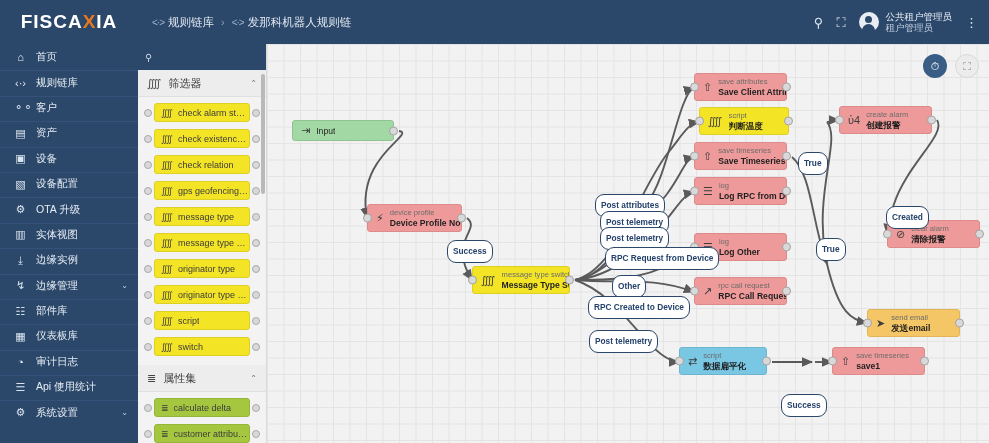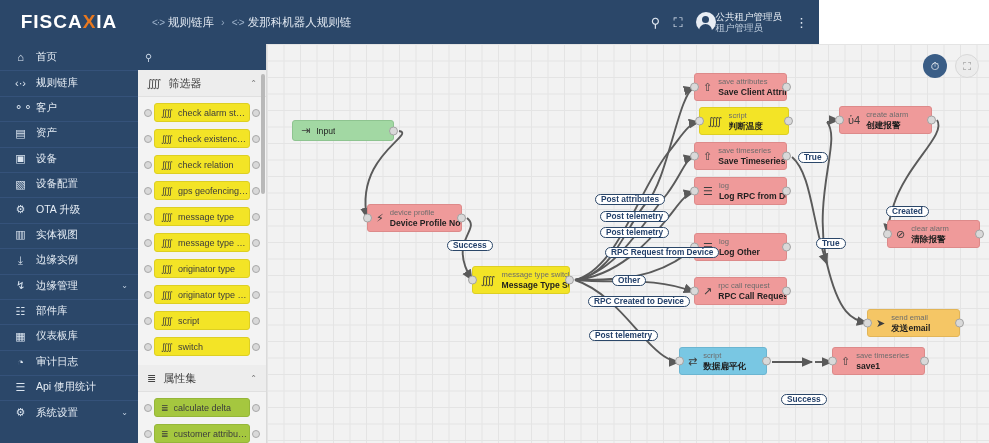--- a/index.html
+++ b/index.html
@@ -5,37 +5,37 @@
   * { box-sizing: border-box; margin:0; padding:0; }
   html,body{ width:989px; height:443px; overflow:hidden; }
   body{
     font-family:"Liberation Sans","DejaVu Sans",sans-serif;
     font-size:11px; color:#333; background:#fff;
   }
   #app{ position:relative; width:989px; height:443px; overflow:hidden; }
 
   
   .topbar{
-    position:absolute; left:0; top:0; width:819px; height:44px;
+    position:absolute; left:0; top:0; width:989px; height:44px;
     background:#2b4769; display:flex; align-items:center; z-index:30;
   }
   .logo{
     width:138px; height:44px; background:#2b4769;
     display:flex; align-items:center; justify-content:center;
     letter-spacing:1px;
   }
   .logo .lg{ font-size:19px; font-weight:bold; color:#fff; font-family:"Liberation Sans",sans-serif;}
   .logo .lg .x{ color:#e8781e; }
   .breadcrumb{ display:flex; align-items:center; gap:7px; margin-left:14px; color:#cfd9e6; font-size:11.5px;}
   .crumb{ display:flex; align-items:center; gap:4px; color:#e2e9f2; cursor:pointer;}
   .crumb .ci{ color:#9fb4cd; font-size:10px; letter-spacing:-1px;}
   .sep{ color:#8da3bd; font-size:11px;}
   .topright{ margin-left:auto; display:flex; align-items:center; gap:13px; padding-right:11px;}
   .ticon{ color:#dfe7f1; font-size:13px; cursor:pointer; line-height:1;}
-  .userbox{ display:flex; align-items:center; cursor:pointer;}
+  .userbox{ display:flex; align-items:center; gap:7px; cursor:pointer;}
   .avatar{
     width:20px;height:20px;border-radius:50%;background:#e8edf4;position:relative;
   }
   .avatar::before{content:"";position:absolute;left:6.5px;top:3.5px;width:7px;height:7px;border-radius:50%;background:#2b4769;}
   .avatar::after{content:"";position:absolute;left:3.5px;top:12px;width:13px;height:8px;border-radius:7px 7px 0 0;background:#2b4769;}
   .uname{ color:#eef3f9; font-size:9.5px; line-height:11px;}
   .uname div:last-child{ color:#c3d1e1;}
   .kebab{ color:#dfe7f1; font-size:13px; letter-spacing:0; cursor:pointer;}
 
   
@@ -132,21 +132,21 @@
   .node.orange{ background:#f5c665; border-color:#e2b558;}
 
   .np{
     position:absolute; width:9px; height:9px; border-radius:50%;
     background:#d9d9d9; border:1px solid #a3a3a3; top:50%; transform:translateY(-50%);
   }
   .np.l{ left:-5px;} .np.r{ right:-5px;}
 
   .lbl{
     position:absolute; background:#fff; border:1.4px solid #2b4769; border-radius:9px;
-    color:#24416b; font-size:8.3px; font-weight:bold; padding:0 5px;
+    color:#24416b; font-size:8.3px; font-weight:bold; padding:6px 5px;
     white-space:nowrap; line-height:9px; cursor:pointer;
   }
 
   .cbtns{ position:absolute; right:10px; top:10px; display:flex; gap:8px; z-index:10;}
   .cbtn{
     width:24px;height:24px;border-radius:50%; display:flex; align-items:center;
     justify-content:center; font-size:11px; cursor:pointer;
   }
   .cbtn.primary{ background:#3a5d86; color:#fff;}
   .cbtn.ghost{ background:#ececec; color:#8b8b8b; border:1px solid #d8d8d8;}

